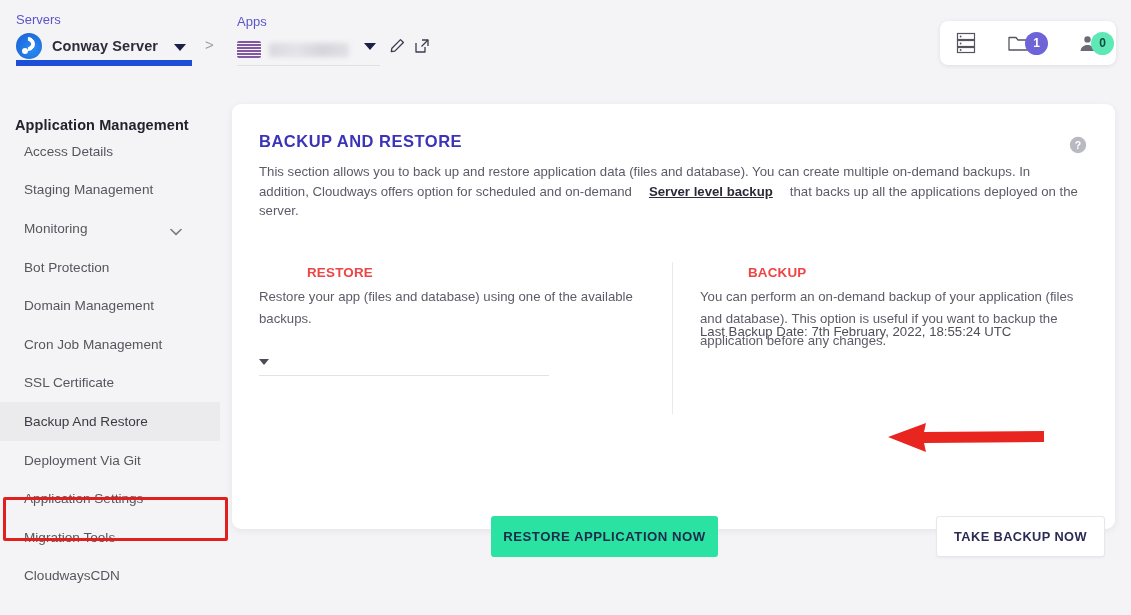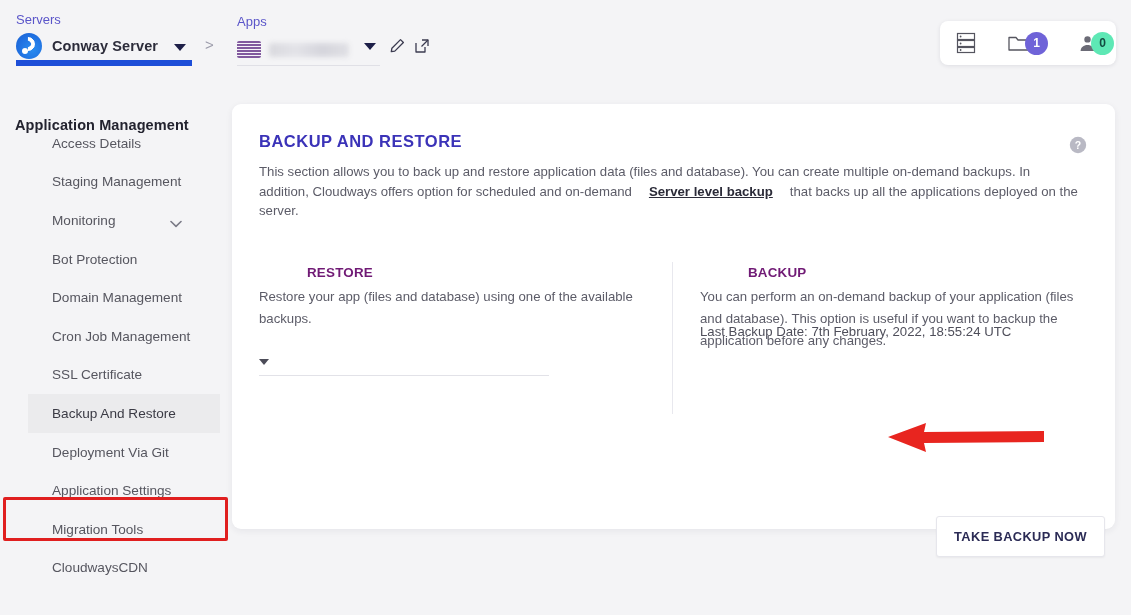--- a/index.html
+++ b/index.html
@@ -50,41 +50,41 @@
   .badge { width: 23px; height: 23px; border-radius: 50%; display: flex; align-items: center; justify-content: center;
       font-size: 12px; font-weight: 700; }
   .badge-purple { background: #6f63d8; color: #fff; margin-left: -5px; }
   .badge-green  { background: #5ee8b5; color: #134b40; margin-left: -6px; }
   .tr-user { margin-left: 30px; display: flex; align-items: center; }
   .tr-user-icon { width: 19px; height: 19px; }
 
   
   .sidebar { position: absolute; left: 0; top: 88px; width: 232px; height: 527px; background: #f4f4f6; }
   .sb-title { position: absolute; left: 15px; top: 29px; font-size: 14.5px; font-weight: 700; color: #23232f; letter-spacing: .1px; }
-  .sb-list { position: absolute; left: 0; top: 36px; width: 220px; padding-left: 28px; }
+  .sb-list { position: absolute; left: 0; top: 44px; width: 220px; }
   .sb-item { position: relative; height: 38.6px; display: flex; align-items: center; padding-left: 24px; font-size: 13.6px; color: #56565f; }
   .sb-item.active { background: #ebebed; color: #3b3b45; }
   .sb-chev { position: absolute; right: 38px; top: 15px; width: 12px; height: 8px; }
 
   .sb-redbox { position: absolute; left: 3px; top: 409px; width: 225px; height: 44px;
       border: 3px solid #e01f1f; border-radius: 2px; pointer-events: none; }
 
   
   .card { position: absolute; left: 232px; top: 104px; width: 883px; height: 425px;
       background: #fff; border-radius: 9px; box-shadow: 0 2px 7px rgba(40,40,70,.07); }
   .card-title { position: absolute; left: 27px; top: 28px; font-size: 16.5px; font-weight: 700; color: #3b33b8; letter-spacing: .5px; }
   .card-desc { position: absolute; left: 27px; top: 58px; width: 822px; font-size: 13.2px; line-height: 19.5px; color: #5c5c68; }
   .card-desc a { color: #2b2b38; font-weight: 700; text-decoration: underline; padding: 0 17px; }
   .help-icon { position: absolute; left: 837px; top: 32px; width: 18px; height: 18px; }
 
   .col-restore { position: absolute; left: 27px; top: 161px; width: 400px; }
   .col-backup  { position: absolute; left: 468px; top: 161px; width: 390px; }
   .col-divider { position: absolute; left: 440px; top: 158px; width: 1px; height: 152px; background: #e8e8ee; }
 
-  .sec-head { font-size: 13.4px; font-weight: 700; color: #701a75; letter-spacing: .2px; padding-left: 48px; }
+  .sec-head { font-size: 13.4px; font-weight: 700; color: #ef4444; letter-spacing: .2px; padding-left: 48px; }
   .sec-text { margin-top: 6px; font-size: 13.2px; line-height: 22px; color: #5c5c68; }
 
   .restore-select { position: absolute; left: 27px; top: 244px; width: 290px; height: 28px;
       border-bottom: 1px solid #e2e2e8; display: flex; align-items: center; justify-content: space-between; }
   .restore-select-val { font-size: 13.2px; color: #55555f; }
   .caret-sm { width: 0; height: 0; border-left: 5px solid transparent; border-right: 5px solid transparent; border-top: 6px solid #4c4c58; margin-right: 8px; }
 
   .btn-restore { position: absolute; left: 259px; top: 412px; width: 227px; height: 41px;
       background: #2ae3a2; border: none; border-radius: 3px; color: #1c2b4a;
       font-family: "Liberation Sans", sans-serif; font-size: 13.2px; font-weight: 700; letter-spacing: .5px; cursor: pointer; }
@@ -232,20 +232,21 @@
 
     <div class="col-restore">
       <div class="sec-head">RESTORE</div>
       <div class="sec-text">Restore your app (files and database) using one of the available backups.</div>
     </div>
 
     <div class="restore-select">
       <span class="caret-sm"></span>
     </div>
 
+    <button class="btn-restore">RESTORE APPLICATION NOW</button>
 
     <div class="col-backup">
       <div class="sec-head">BACKUP</div>
       <div class="sec-text">You can perform an on-demand backup of your application (files and database). This option is useful if you want to backup the application before any changes.</div>
     </div>
 
     <div class="last-backup">Last Backup Date: 7th February, 2022, 18:55:24 UTC</div>
 
     <button class="btn-backup">TAKE BACKUP NOW</button>
   </div>

